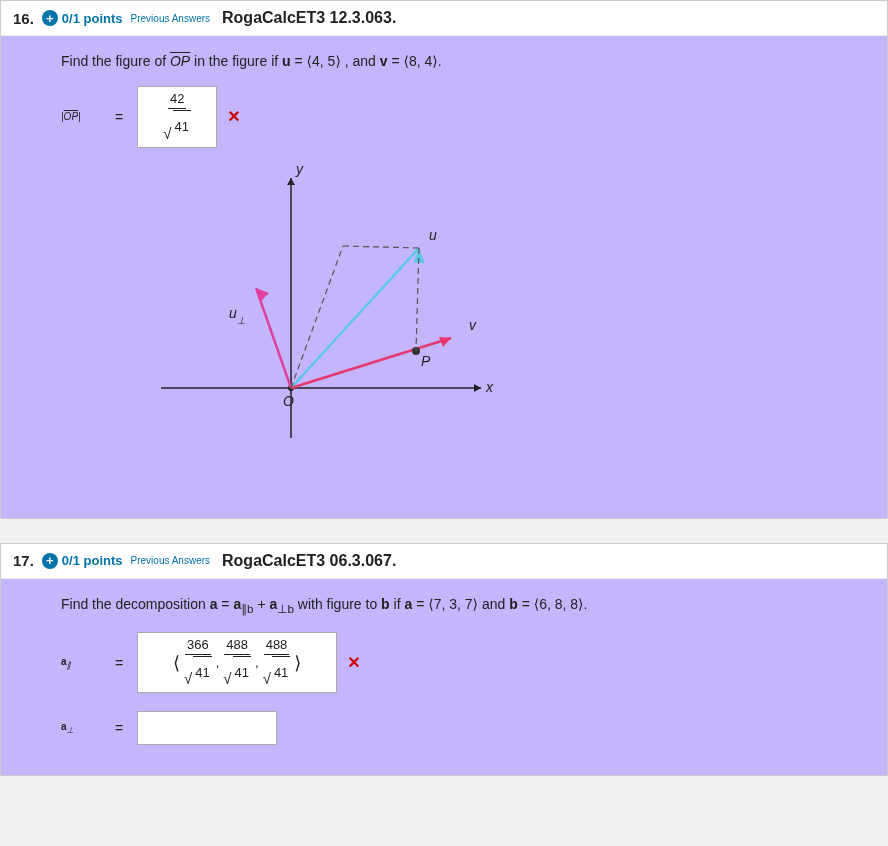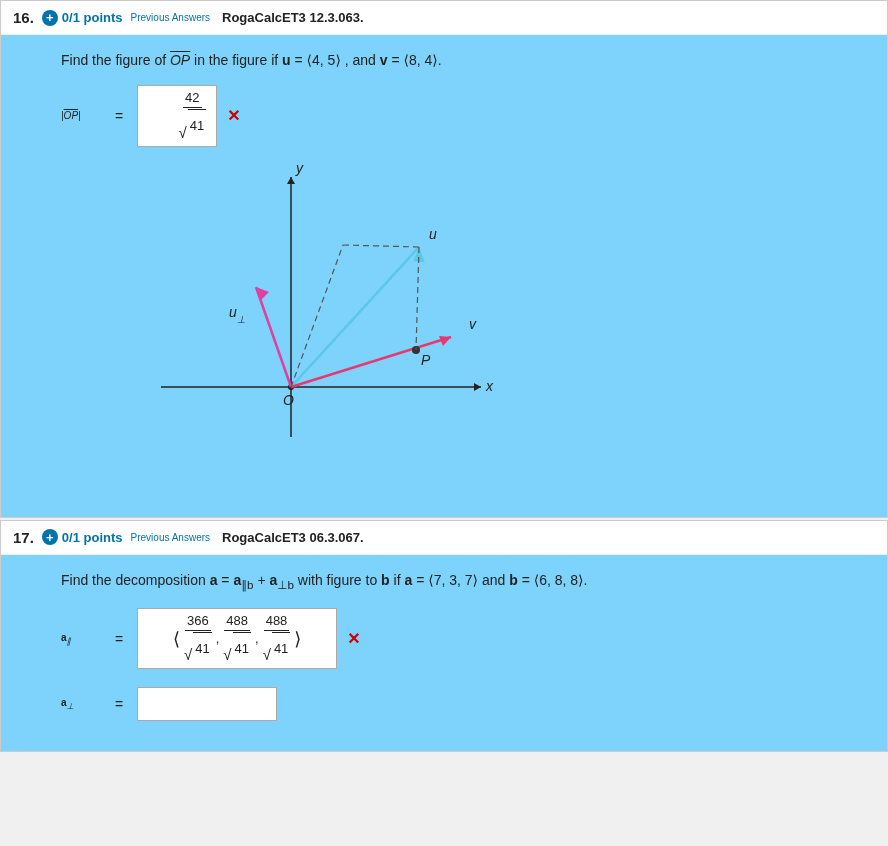--- a/index.html
+++ b/index.html
@@ -4,23 +4,23 @@
   <style>
     * { box-sizing: border-box; margin: 0; padding: 0; }
     body {
       font-family: Arial, sans-serif;
       font-size: 14px;
       background: #f0f0f0;
       color: #222;
     }
 
     .problem-block {
-      background: #7dd3fc;
+      background: #c4b5fd;
       border: 1px solid #ccc;
-      margin: 0 0 2px 0;
+      margin: 0 0 24px 0;
       padding: 0;
     }
 
     .problem-header {
       display: flex;
       align-items: center;
       gap: 8px;
       padding: 8px 12px;
       border-bottom: 1px solid #eee;
       background: #fff;
@@ -56,21 +56,21 @@
 
     .prev-answers-link {
       color: #0073aa;
       text-decoration: none;
       cursor: pointer;
       font-size: 10px;
     }
 
     .problem-code {
       font-weight: bold;
-      font-size: 13px;
+      font-size: 16px;
       margin-left: 4px;
     }
 
     .problem-body {
       padding: 14px 20px 20px 60px;
     }
 
     .problem-text {
       font-size: 14px;
       margin-bottom: 14px;
@@ -108,21 +108,21 @@
       margin: 0 4px;
     }
 
     .answer-box {
       border: 1px solid #aaa;
       padding: 4px 8px;
       min-width: 80px;
       min-height: 42px;
       display: flex;
       align-items: center;
-      justify-content: flex-end;
+      justify-content: center;
       background: #fff;
     }
 
     .fraction {
       display: inline-flex;
       flex-direction: column;
       align-items: center;
       font-size: 13px;
       line-height: 1.2;
     }

